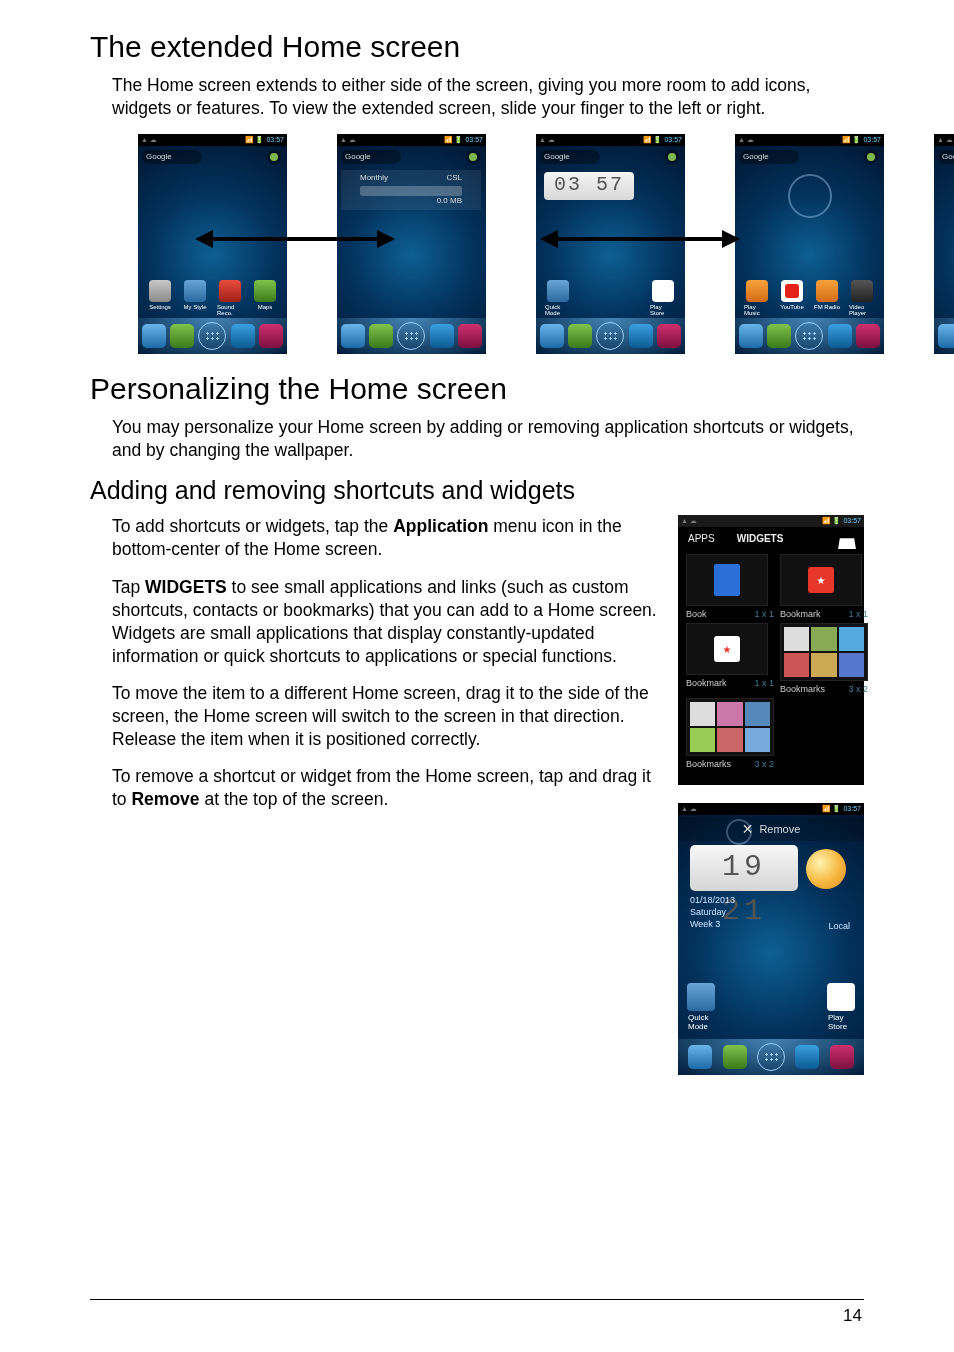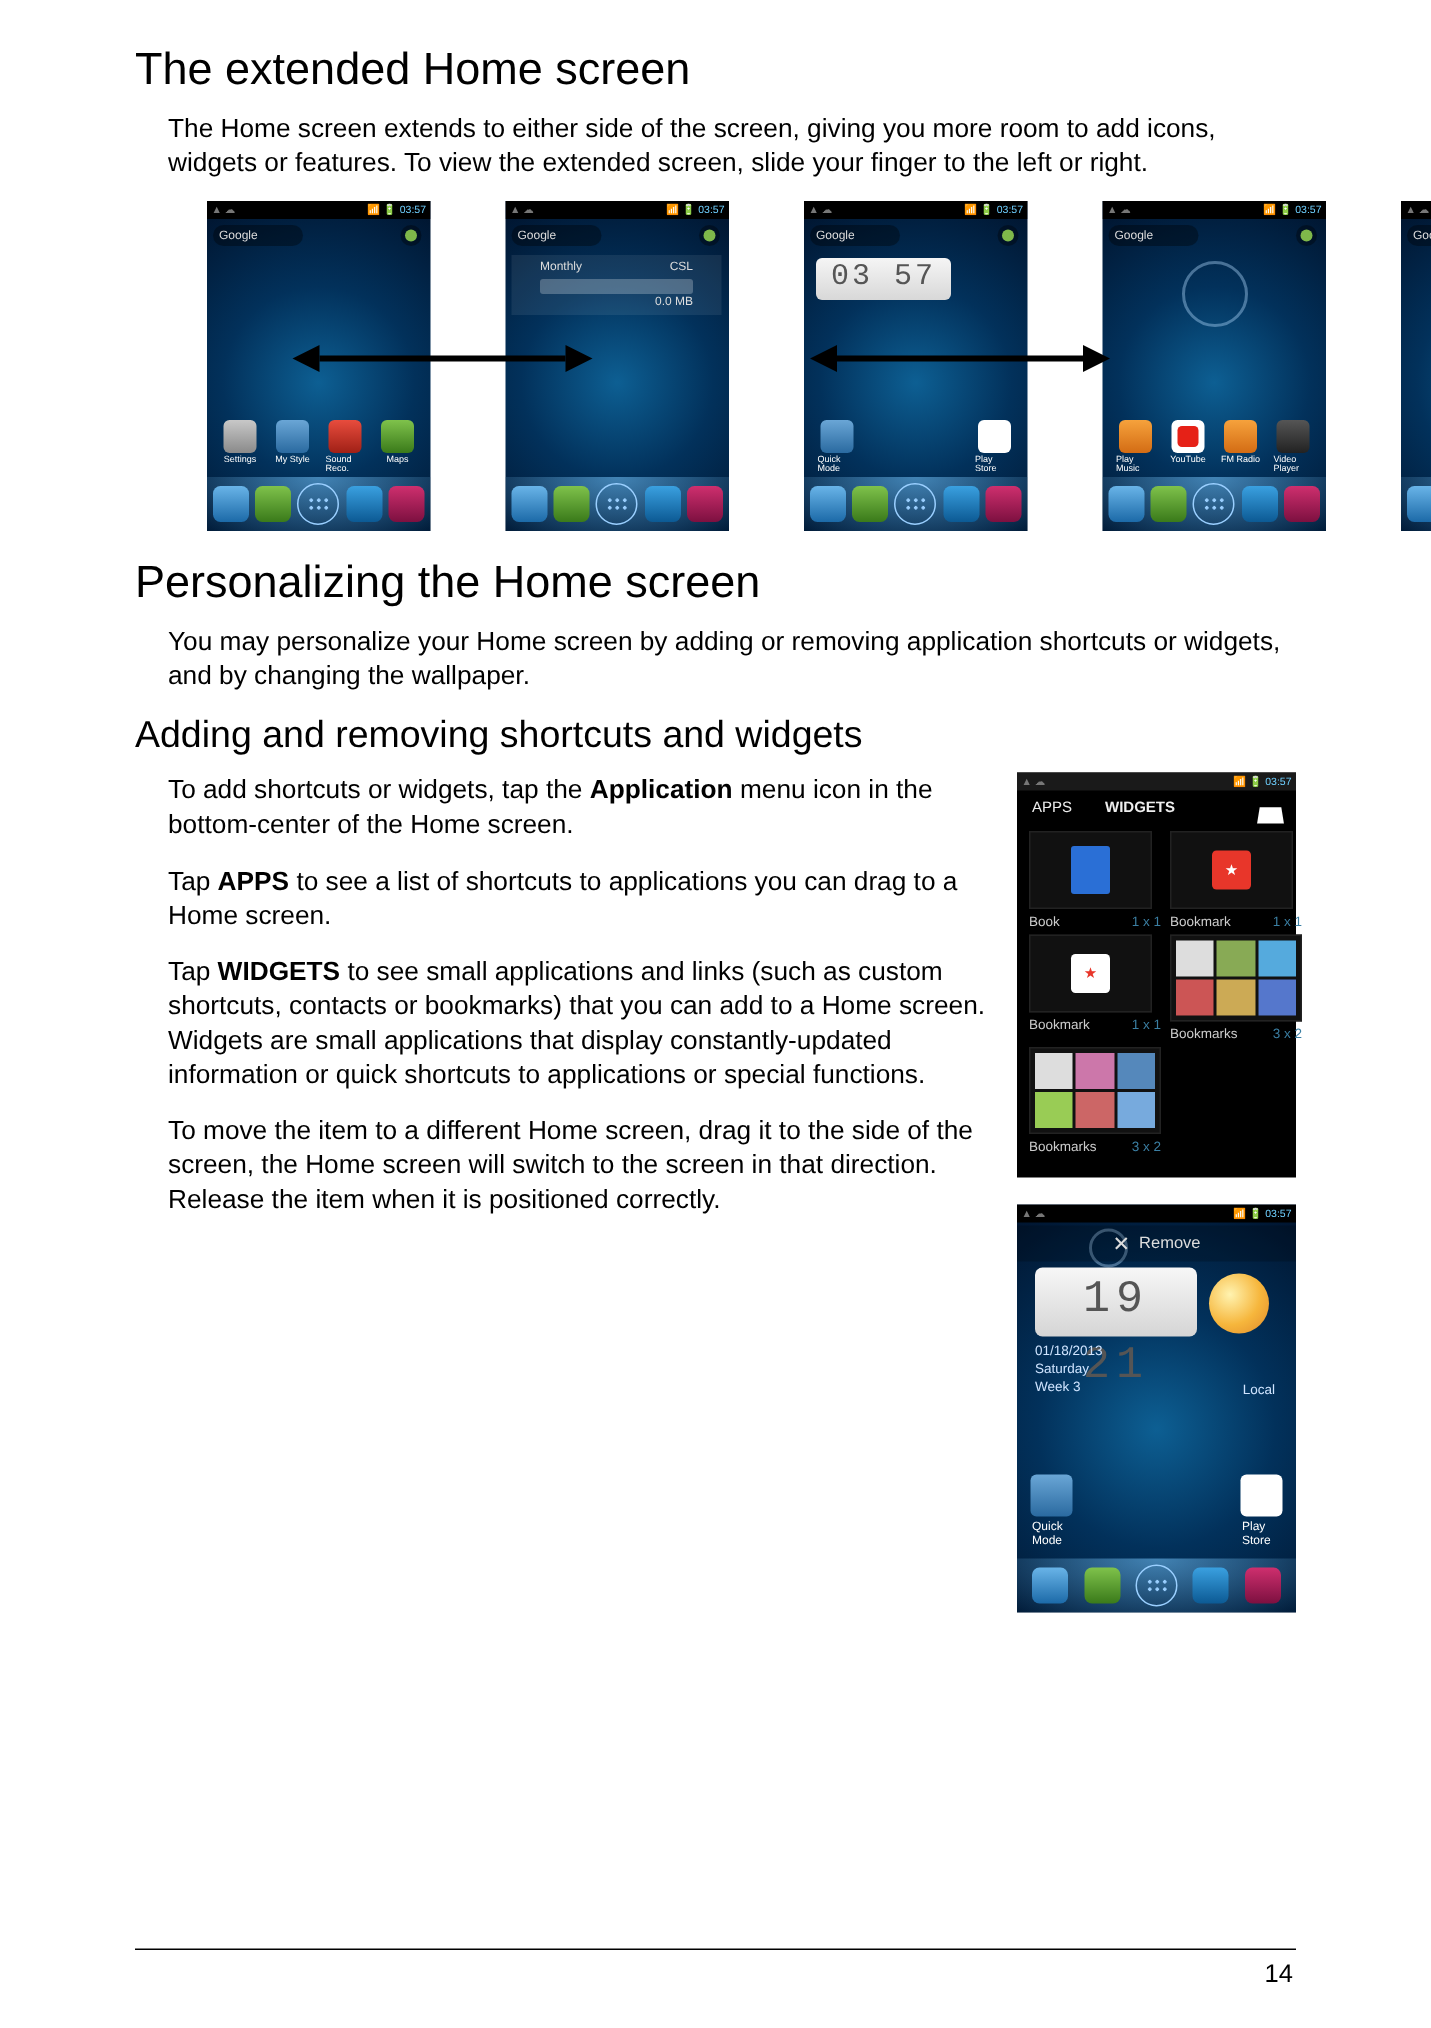--- a/index.html
+++ b/index.html
@@ -398,26 +398,26 @@
   <p class="indent">You may personalize your Home screen by adding or removing application shortcuts or widgets, and by changing the wallpaper.</p>
 
   <h2>Adding and removing shortcuts and widgets</h2>
 
   <div class="two-col">
     <div class="text indent">
       <p>
         <span>To add shortcuts or widgets, tap the </span><span class="bold">Application</span><span> menu icon in the bottom-center of the Home screen.</span>
       </p>
       <p>
-        <span>Tap </span><span class="bold">APPS</span><span> to see a list of shortcuts to applications you can drag to a Home screen.</span>
-      </p>
-      <p>
         <span>Tap </span><span class="bold">WIDGETS</span><span> to see small applications and links (such as custom shortcuts, contacts or bookmarks) that you can add to a Home screen. Widgets are small applications that display constantly-updated information or quick shortcuts to applications or special functions.</span>
       </p>
       <p>To move the item to a different Home screen, drag it to the side of the screen, the Home screen will switch to the screen in that direction. Release the item when it is positioned correctly.</p>
+      <p>
+        <span>To remove a shortcut or widget from the Home screen, tap and drag it to </span><span class="bold">Remove</span><span> at the top of the screen.</span>
+      </p>
     </div>
 
     <div class="side-stack">
 
       <div class="widgets-screen">
         <div class="statusbar">
           <span class="left">▲ ☁</span>
           <span><span>📶 🔋</span> <span>03:57</span></span>
         </div>
         <div class="tabs">

